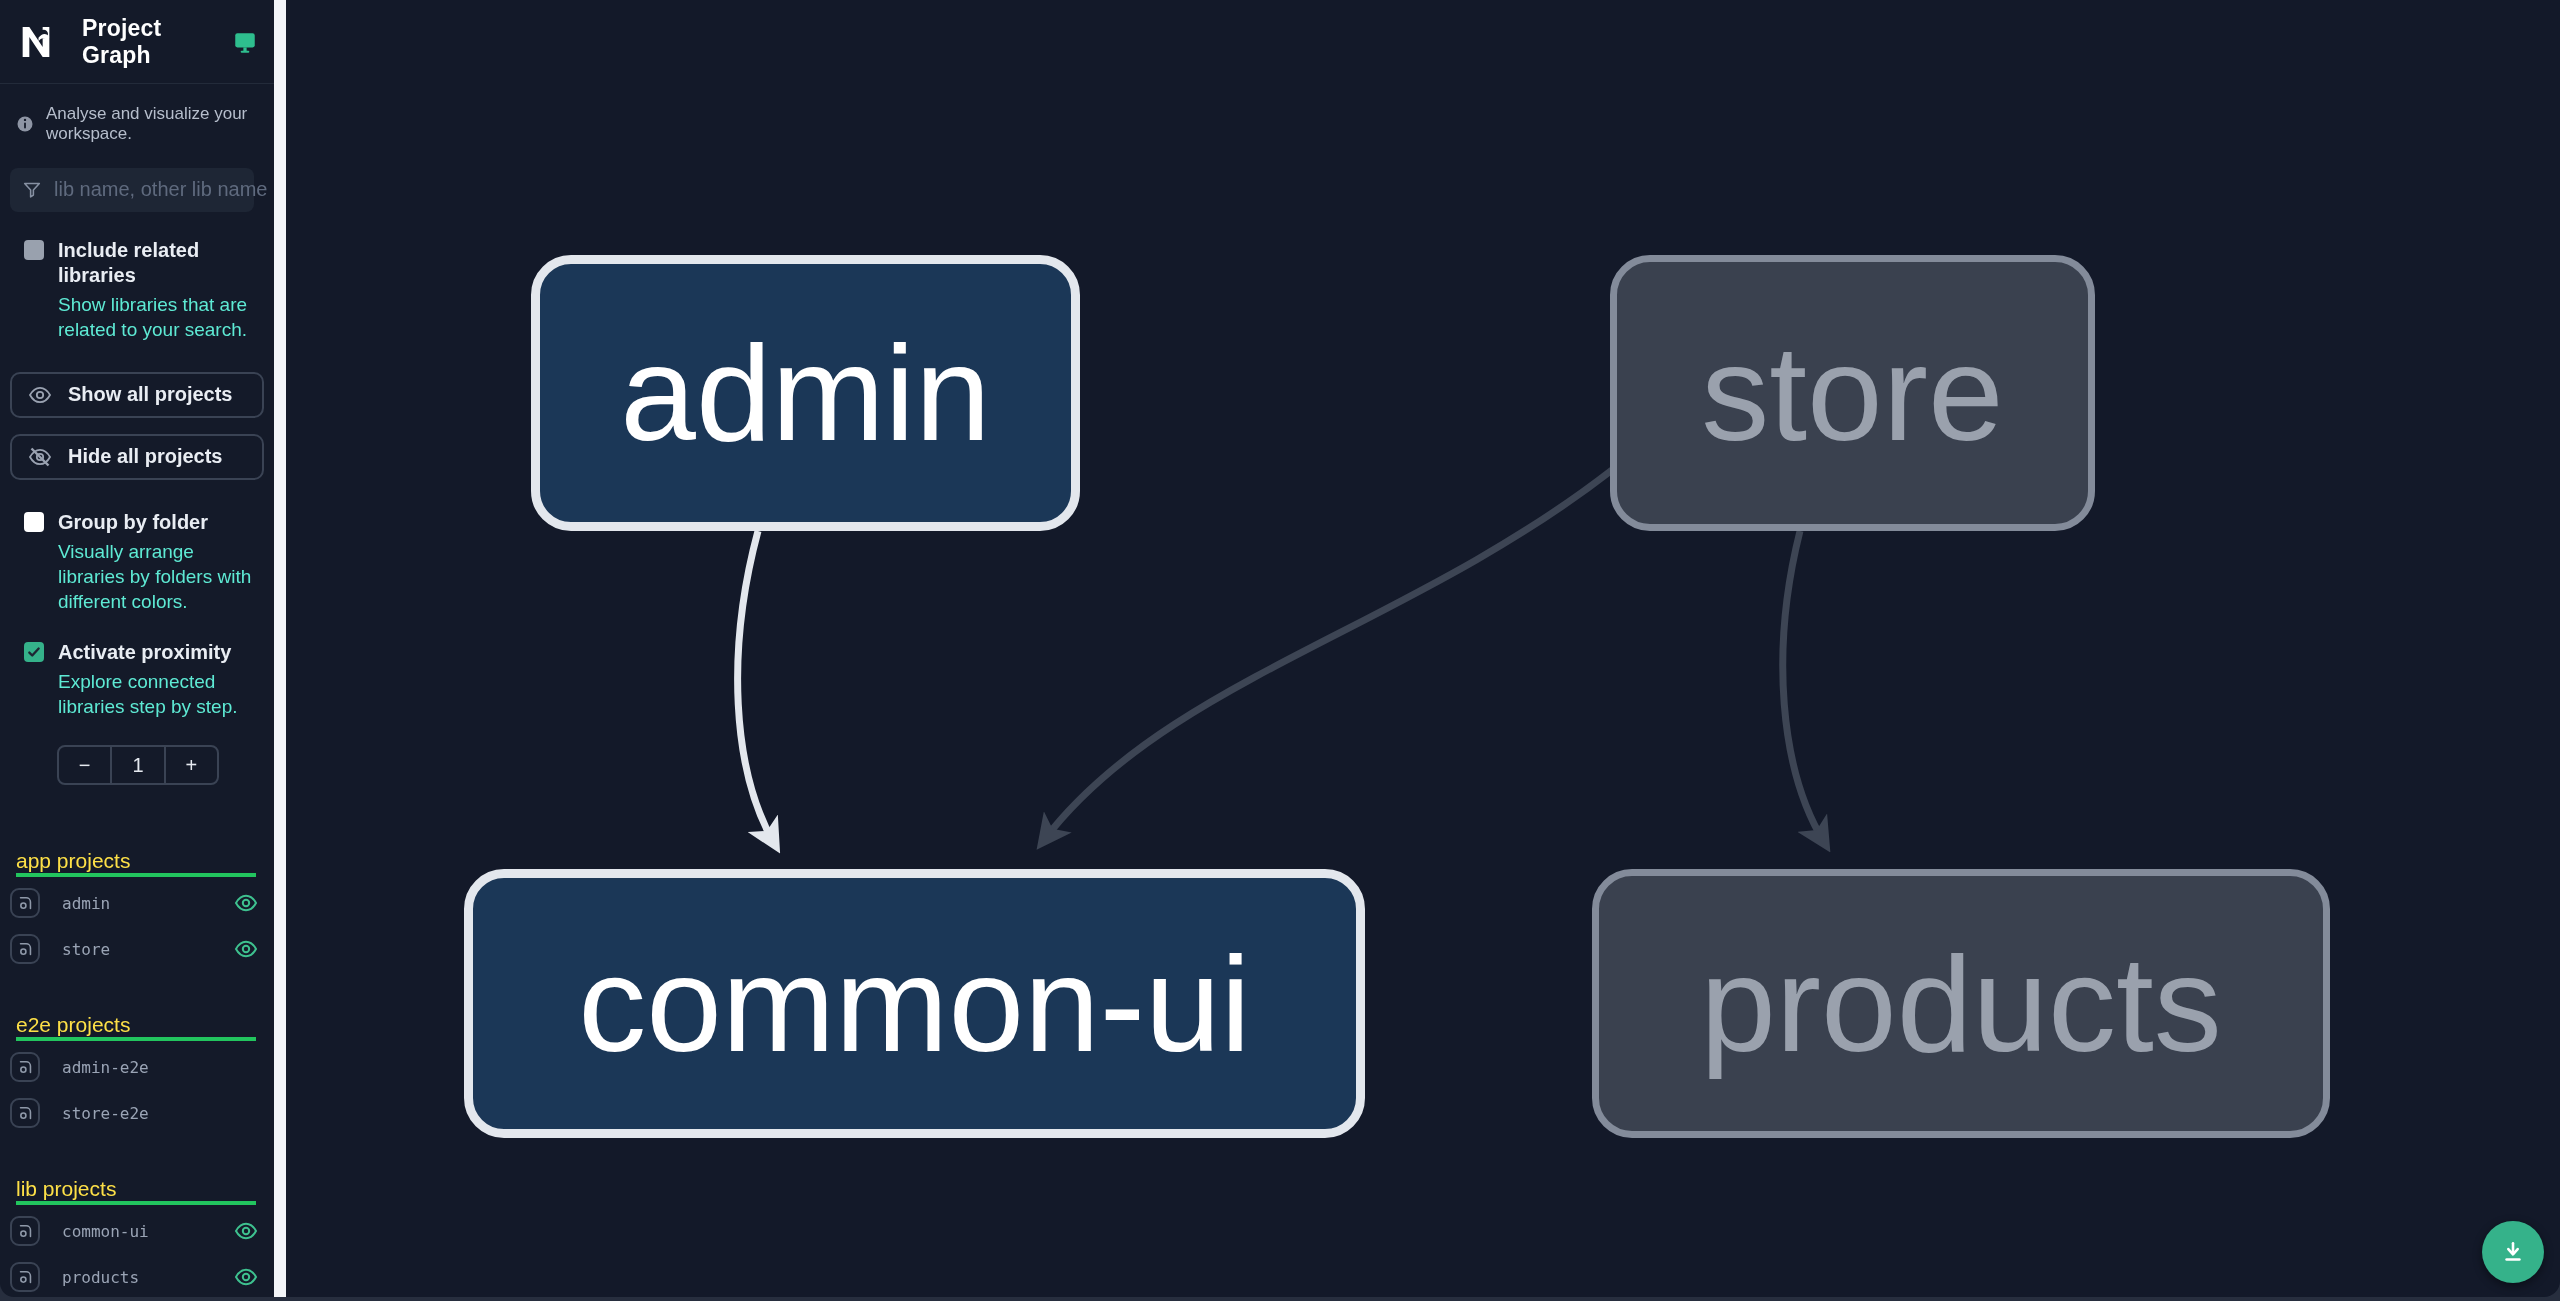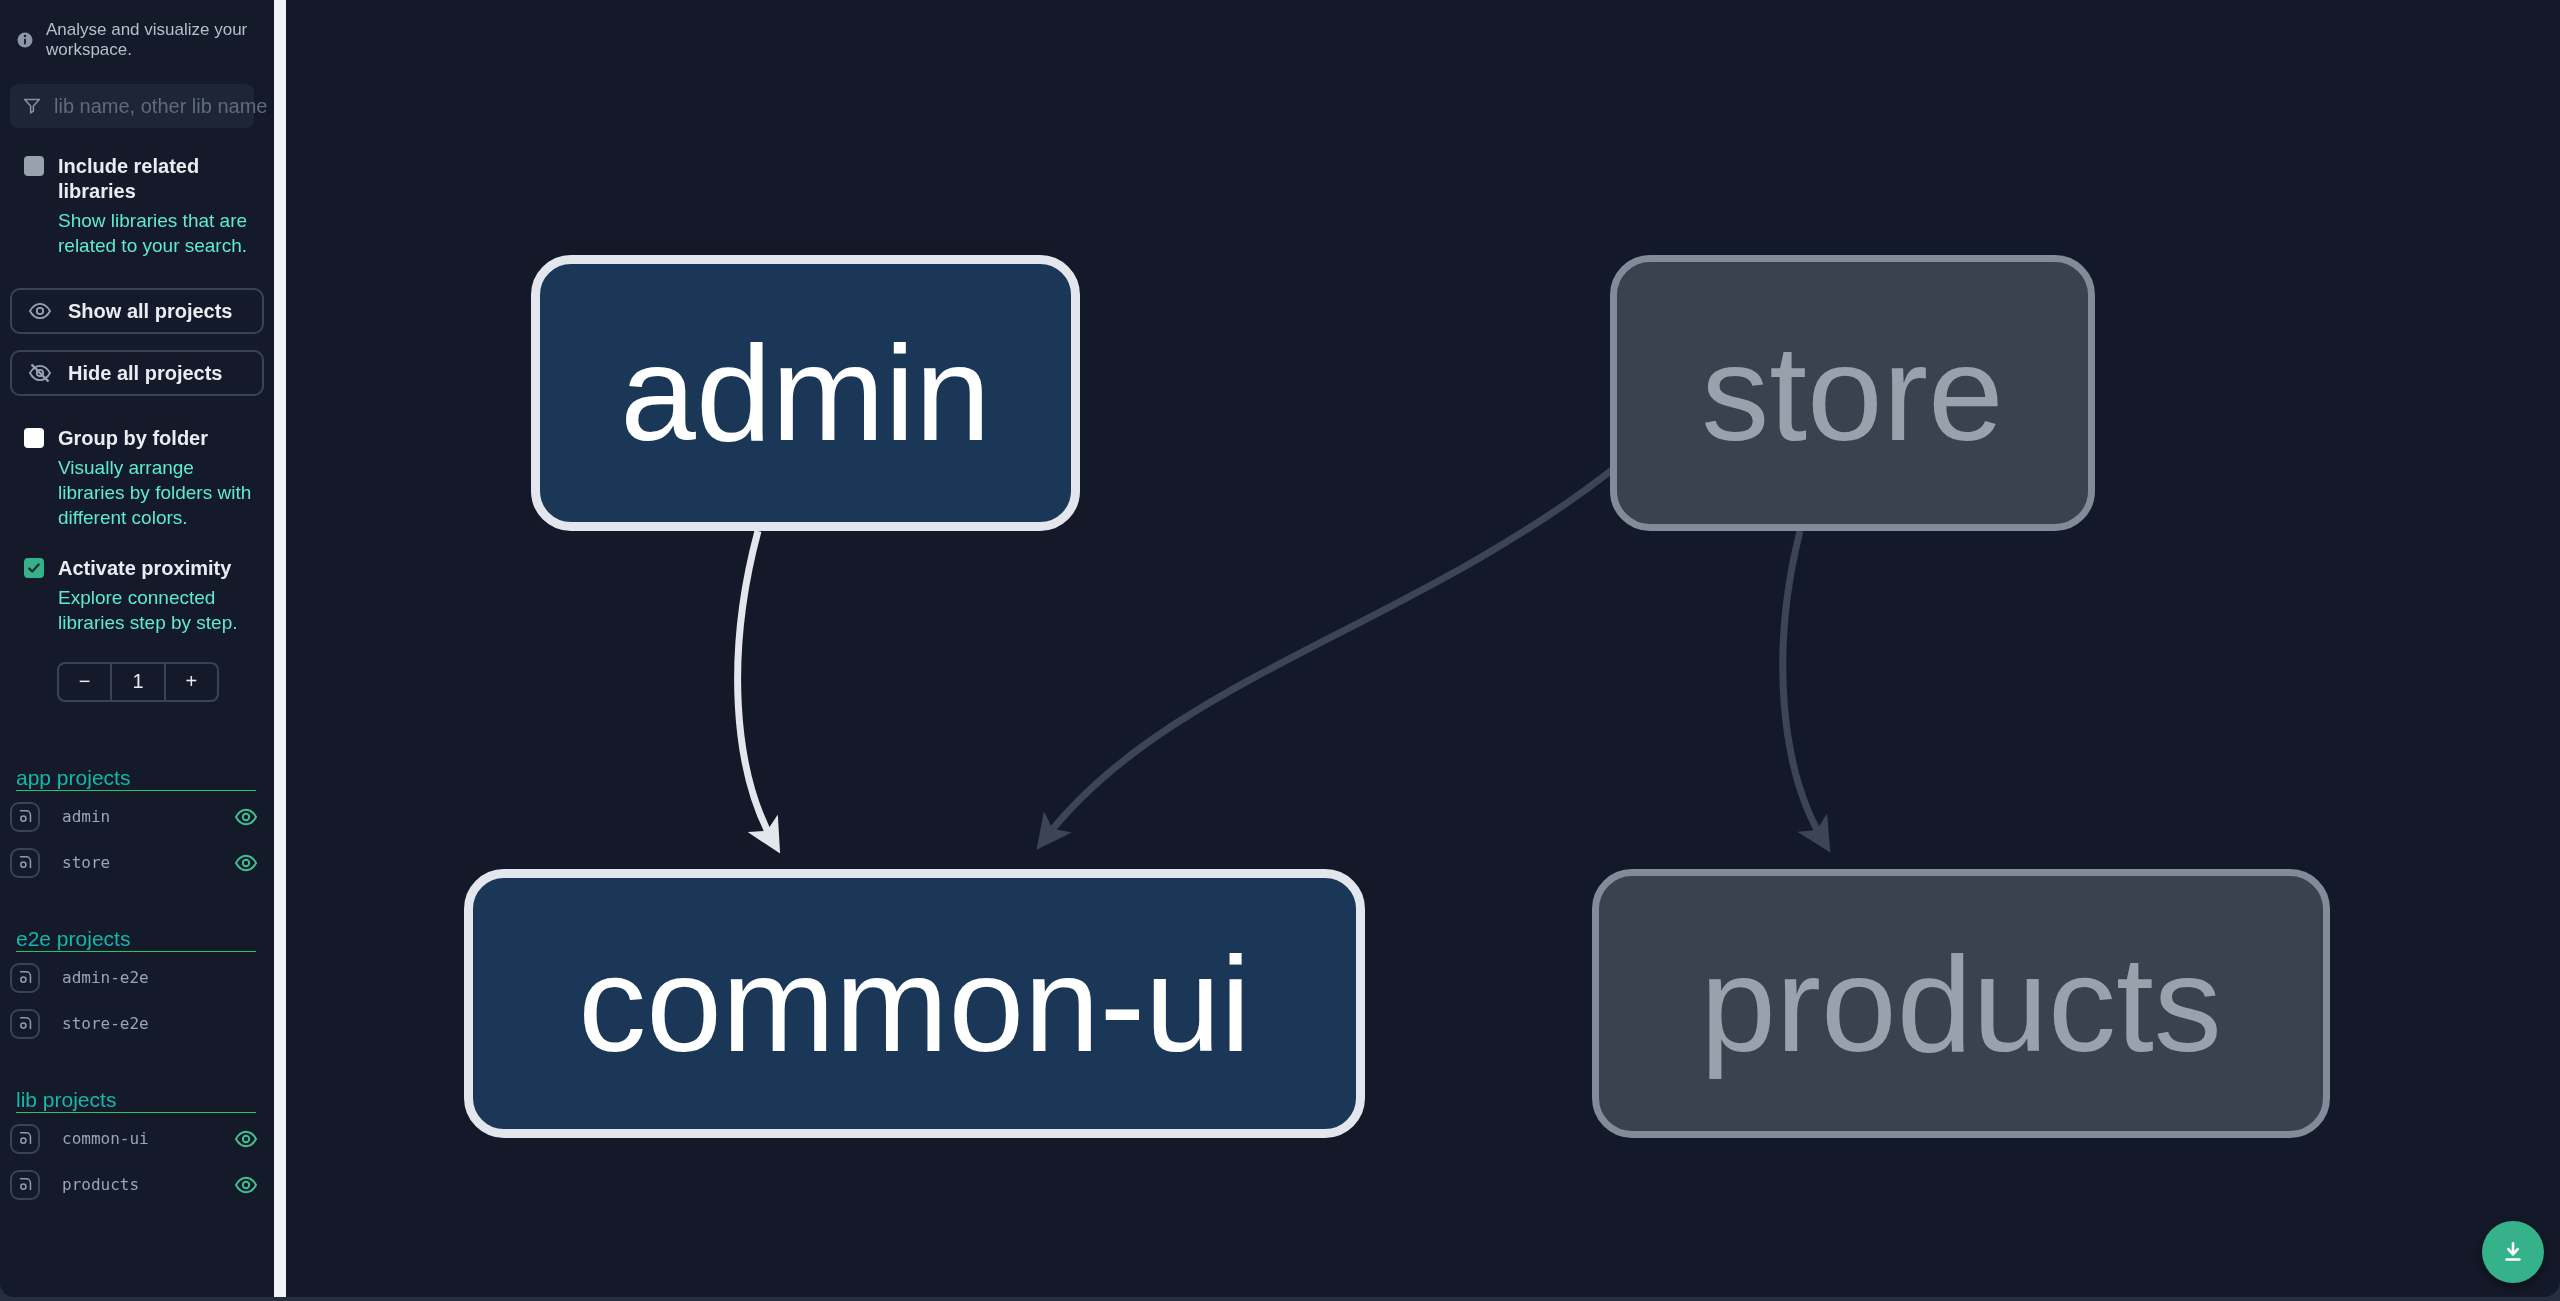--- a/index.html
+++ b/index.html
@@ -33,22 +33,22 @@
             background:transparent; display:flex; align-items:center; gap:16px; padding:0 16px;
             color:#E9EDF3; font-size:20px; font-weight:700; cursor:pointer; }
   .sb-btn:first-of-type { margin-top:30px; }
   .stepper { margin:26px 0 0 57px; width:162px; height:40px; display:flex;
              border:2px solid #3A4354; border-radius:8px; overflow:hidden; }
   .stepper > div { flex:1; display:flex; align-items:center; justify-content:center;
                    color:#E6EAF0; font-size:20px; }
   .stepper > div + div { border-left:2px solid #3A4354; }
   .section { margin-top:64px; }
   .section + .section { margin-top:44px; }
-  .section-h { margin:0 18px 0 16px; border-bottom:1px solid #22c55e;
-               color:#14b8a6; font-size:21px; }
+  .section-h { margin:0 18px 0 16px; border-bottom:4px solid #22c55e;
+               color:#fde047; font-size:21px; }
   .proj-row { display:flex; align-items:center; height:40px; padding:0 16px 0 10px; margin-top:6px; }
   .proj-ico { width:30px; height:30px; border:2px solid #3A4354; border-radius:9px; flex:none;
               display:flex; align-items:center; justify-content:center; }
   .proj-name { margin-left:22px; font-family:"DejaVu Sans Mono", monospace; font-size:16px;
                color:#9AA4B5; flex:1; }
   .eye-btn { width:24px; height:24px; flex:none; cursor:pointer; display:flex; }
 
   
   .divider { width:12px; background:#F3F5F8; flex:none; }
 
@@ -63,20 +63,37 @@
          background:#35B28A; display:flex; align-items:center; justify-content:center;
          box-shadow:0 3px 10px rgba(0,0,0,.45); cursor:pointer; }
 </style>
 </head>
 <body>
 
 <div class="app">
 
   <div class="sidebar">
 
+    <div class="sb-header">
+      <span style="display:flex;">
+        <svg width="40" height="40" viewBox="0 0 24 24">
+          <path fill="#FFFFFF" d="M4 21 V3 h4 l8 12 V3 h4 v18 h-4 L8 9 v12 Z"></path>
+          <circle cx="16.6" cy="7.2" r="2.6" fill="#141A29"></circle>
+          <path fill="#FFFFFF" d="M13.5 9.5 c2-3 5-3 6.5-.5 l-1.5 2 c-1.5-2-3.5-1.5-5 .5 Z"></path>
+        </svg>
+      </span>
+      <span class="sb-title">Project Graph</span>
+      <span style="display:flex; margin-left:2px;">
+        <svg width="26" height="26" viewBox="0 0 24 24">
+          <rect x="3" y="4" width="18" height="13" rx="2" fill="#2EBE8E"></rect>
+          <rect x="10.5" y="17" width="3" height="3.5" fill="#2EBE8E"></rect>
+          <rect x="8" y="20" width="8" height="2" rx="1" fill="#2EBE8E"></rect>
+        </svg>
+      </span>
+    </div>
 
     <div class="tagline">
       <span style="display:flex;">
         <svg width="18" height="18" viewBox="0 0 24 24">
           <circle cx="12" cy="12" r="10" fill="#8E95A4"></circle>
           <rect x="10.8" y="10" width="2.4" height="8" rx="1.2" fill="#141A29"></rect>
           <circle cx="12" cy="6.5" r="1.6" fill="#141A29"></circle>
         </svg>
       </span>
       <span>Analyse and visualize your workspace.</span>

